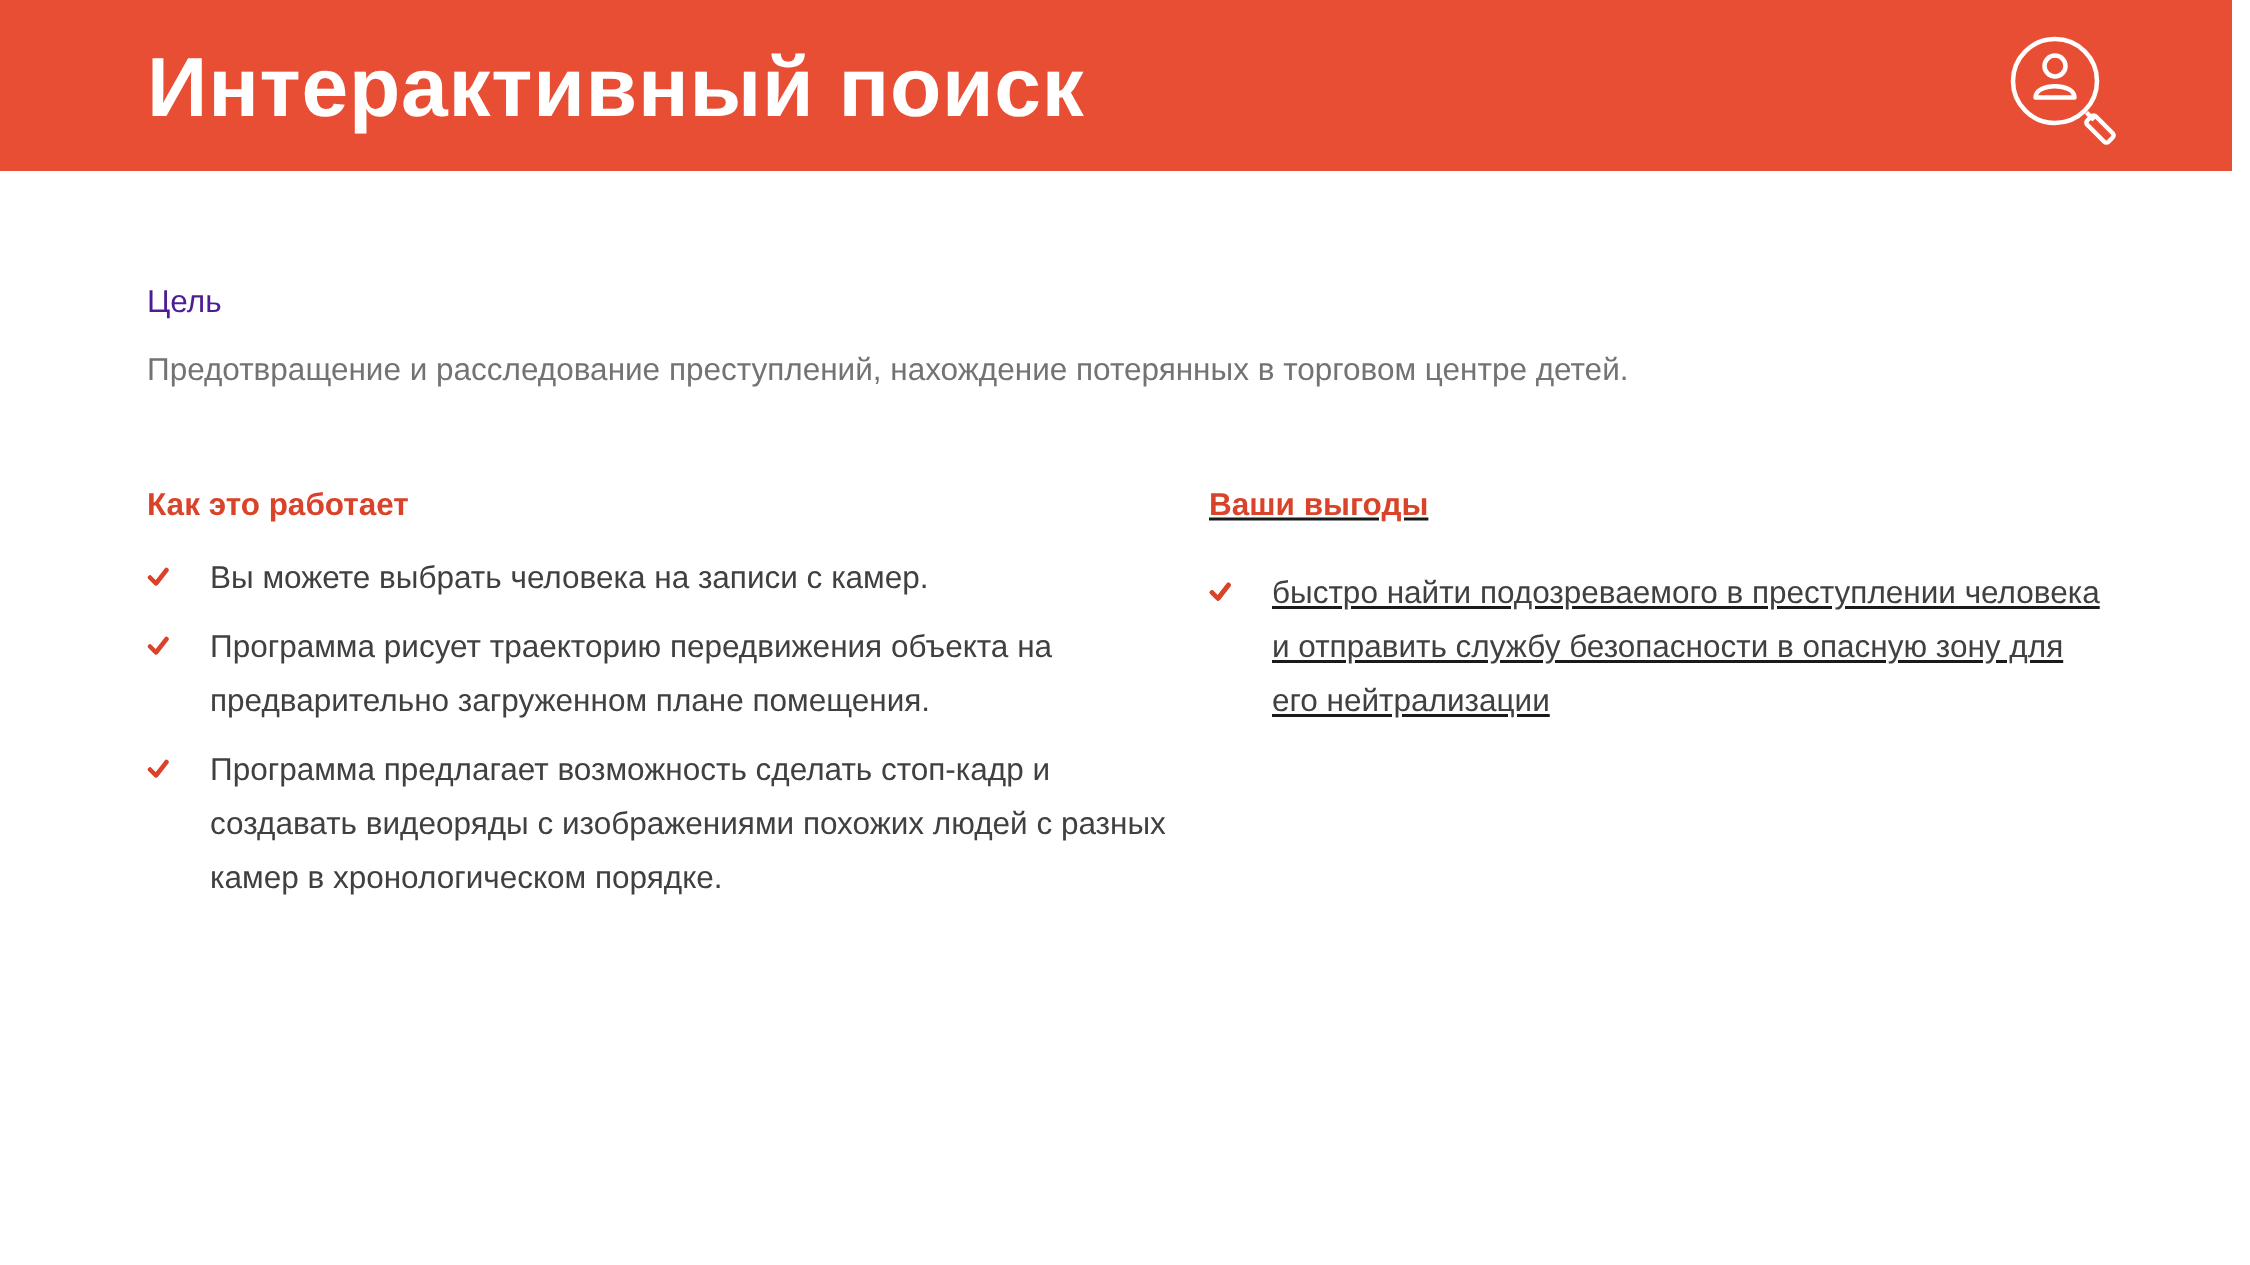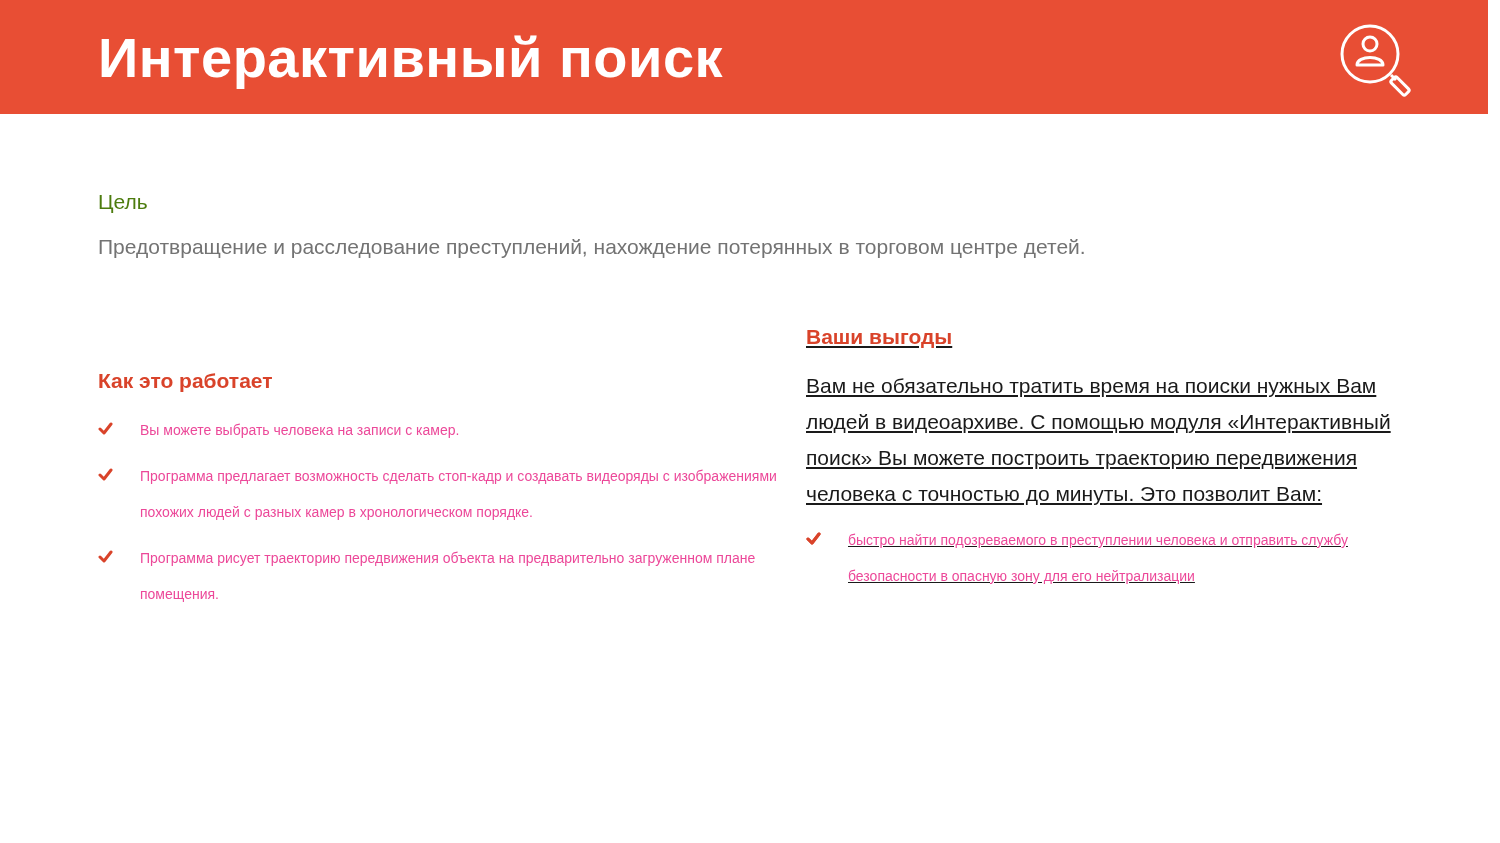--- a/index.html
+++ b/index.html
@@ -8,29 +8,29 @@
     font-family: "Liberation Sans", "DejaVu Sans", sans-serif; color: #1a1a1a;
   }
   .header {
     position: absolute; left: 0; top: 0; width: 1488px; height: 114px; background: #e84e34;
   }
   .title {
     position: absolute; left: 98px; top: 22px; font-size: 56px; font-weight: bold; color: #ffffff;
     letter-spacing: 0.5px; line-height: 72px;
   }
   .logo-icon { position: absolute; left: 1336px; top: 20px; width: 84px; height: 80px; }
-  .goal-label { position: absolute; left: 98px; top: 190px; font-size: 21px; color: #4d7c0f; }
+  .goal-label { position: absolute; left: 98px; top: 190px; font-size: 21px; color: #4c1d95; }
   .goal-text { position: absolute; left: 98px; top: 235px; font-size: 21px; color: #737373; }
   .col { position: absolute; top: 322px; }
-  .col-left { left: 98px; width: 680px; margin-top: 44px; }
+  .col-left { left: 98px; width: 680px; }
   .col-right { left: 806px; width: 600px; text-decoration: underline; }
   .section-heading { font-size: 21px; font-weight: bold; color: #d9432a; height: 46px; line-height: 30px; }
   .para { font-size: 21px; line-height: 36px; color: #1a1a1a; margin: 0 0 10px 0; }
   ul.checks { list-style: none; margin: 0; padding: 0; }
-  ul.checks li { position: relative; padding-left: 42px; font-size: 14px; line-height: 36px; margin-bottom: 10px; color: #ec4899; }
+  ul.checks li { position: relative; padding-left: 42px; font-size: 21px; line-height: 36px; margin-bottom: 10px; color: #404040; }
   .check-icon { position: absolute; left: 0; top: 0; width: 16px; height: 36px; }
 </style>
 </head>
 <body>
 
 <div class="header">
   <div class="title">Интерактивный поиск</div>
   <svg class="logo-icon" viewBox="0 0 84 80">
     <circle cx="34" cy="34" r="28" fill="none" stroke="#ffffff" stroke-width="3"></circle>
     <circle cx="34" cy="24" r="7" fill="none" stroke="#ffffff" stroke-width="3"></circle>
@@ -49,34 +49,33 @@
     <li>
       <svg class="check-icon" viewBox="0 0 16 36">
           <path d="M2 17 L6 21 L13 12" fill="none" stroke="#d9432a" stroke-width="3" stroke-linecap="round" stroke-linejoin="round"></path>
         </svg>
       <span>Вы можете выбрать человека на записи с камер.</span>
     </li>
     <li>
       <svg class="check-icon" viewBox="0 0 16 36">
           <path d="M2 17 L6 21 L13 12" fill="none" stroke="#d9432a" stroke-width="3" stroke-linecap="round" stroke-linejoin="round"></path>
         </svg>
-      <span>Программа предлагает возможность сделать стоп-кадр и создавать видеоряды с изображениями похожих людей с разных камер в хронологическом порядке.</span>
+      <span>Программа рисует траекторию передвижения объекта на предварительно загруженном плане помещения.</span>
     </li>
     <li>
       <svg class="check-icon" viewBox="0 0 16 36">
           <path d="M2 17 L6 21 L13 12" fill="none" stroke="#d9432a" stroke-width="3" stroke-linecap="round" stroke-linejoin="round"></path>
         </svg>
-      <span>Программа рисует траекторию передвижения объекта на предварительно загруженном плане помещения.</span>
+      <span>Программа предлагает возможность сделать стоп-кадр и создавать видеоряды с изображениями похожих людей с разных камер в хронологическом порядке.</span>
     </li>
   </ul>
 </div>
 
 <div class="col col-right">
   <div class="section-heading">Ваши выгоды</div>
-  <p class="para">Вам не обязательно тратить время на поиски нужных Вам людей в видеоархиве. С помощью модуля «Интерактивный поиск» Вы можете построить траекторию передвижения человека с точностью до минуты. Это позволит Вам:</p>
   <ul class="checks">
     <li>
       <svg class="check-icon" viewBox="0 0 16 36">
           <path d="M2 17 L6 21 L13 12" fill="none" stroke="#d9432a" stroke-width="3" stroke-linecap="round" stroke-linejoin="round"></path>
         </svg>
     </li>
     <li>
       <svg class="check-icon" viewBox="0 0 16 36">
           <path d="M2 17 L6 21 L13 12" fill="none" stroke="#d9432a" stroke-width="3" stroke-linecap="round" stroke-linejoin="round"></path>
         </svg>

